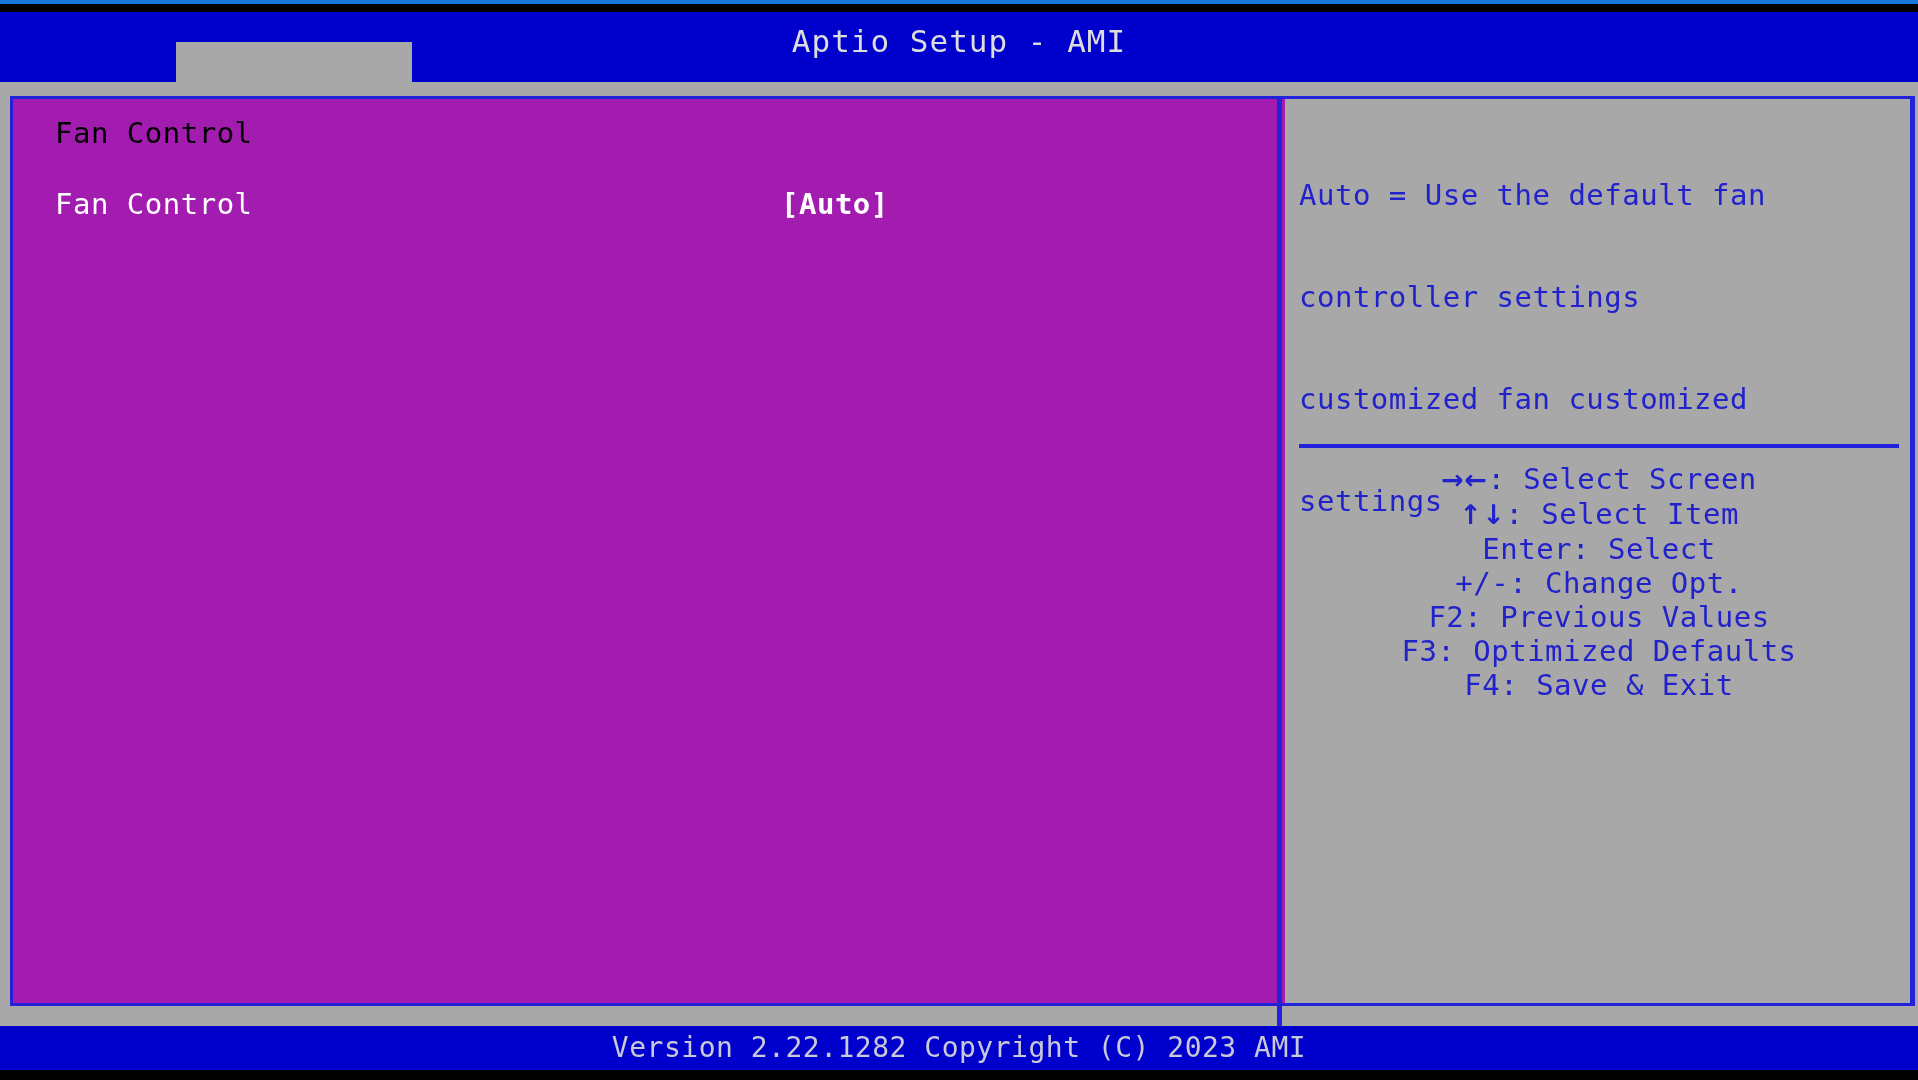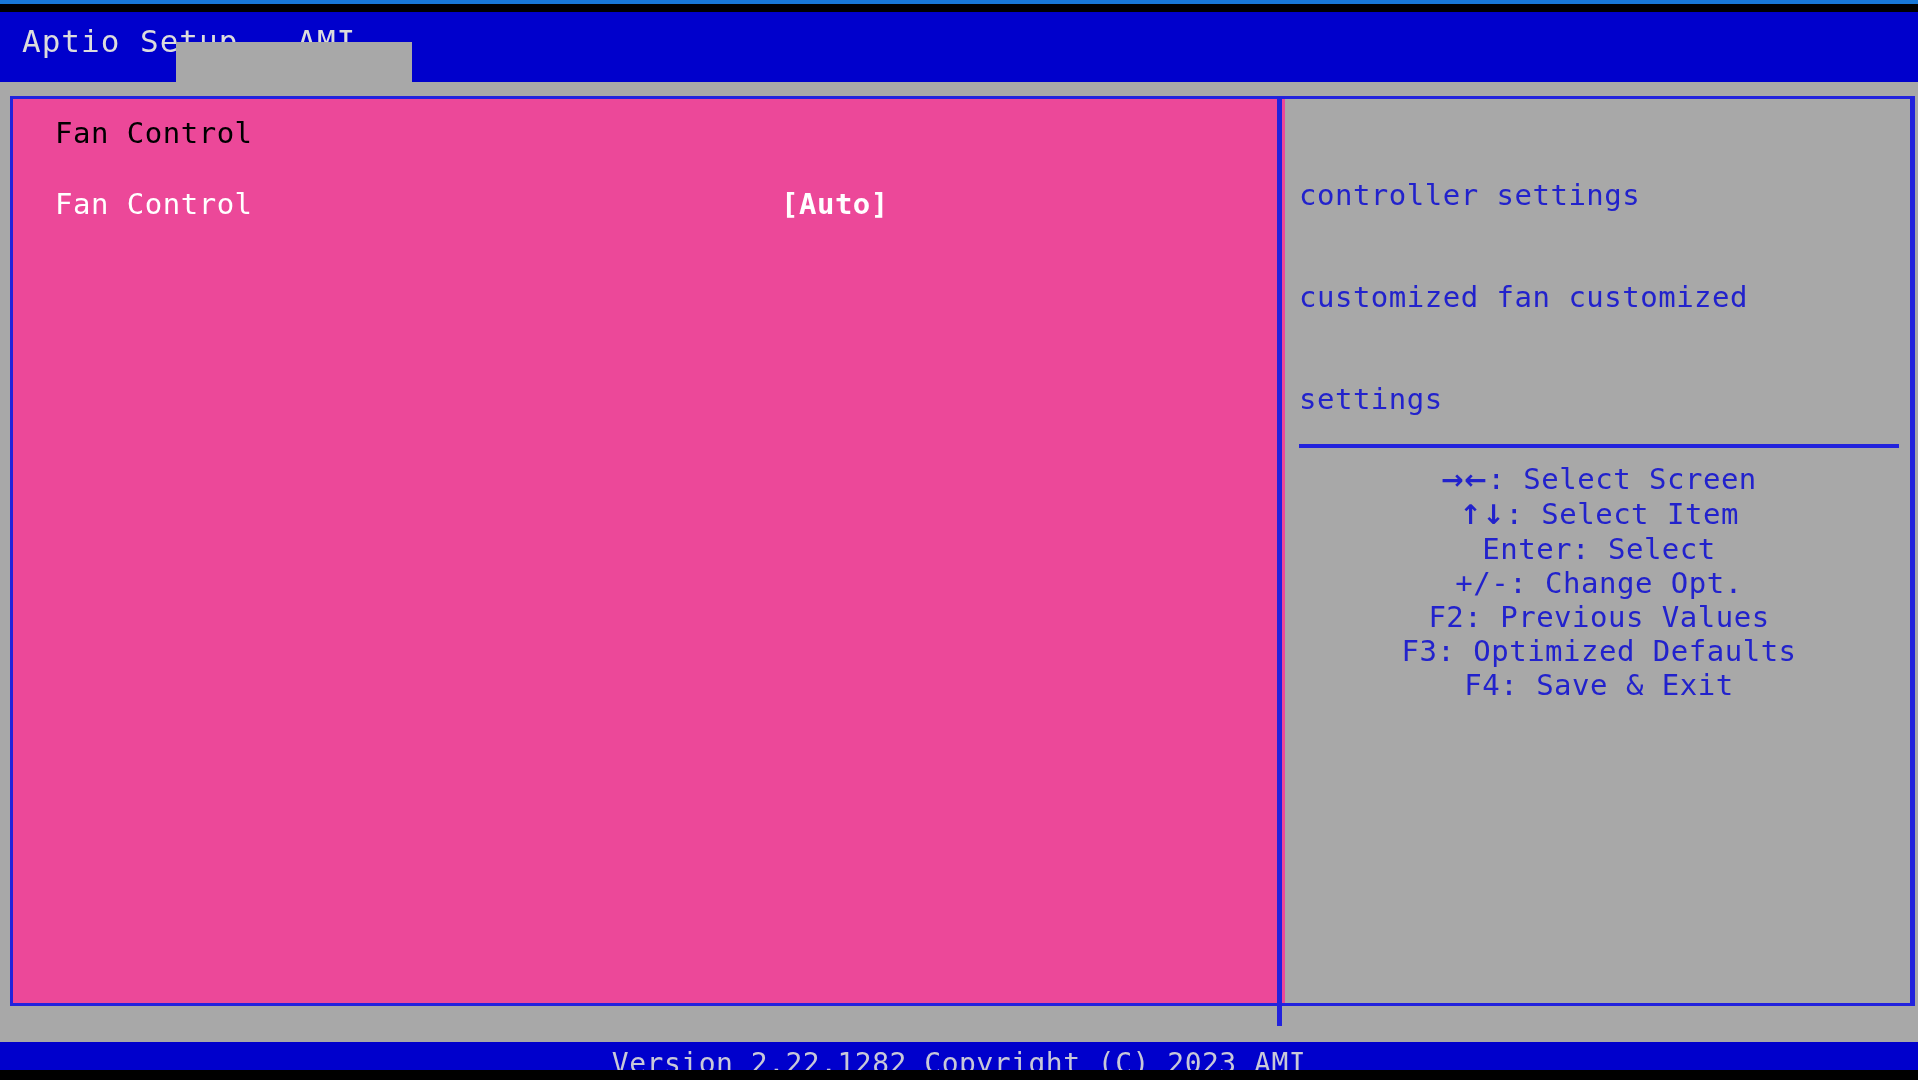--- a/index.html
+++ b/index.html
@@ -43,26 +43,26 @@
     position: absolute;
     top: 12px; left: 0;
     width: 1918px;
     height: 70px;
     background: #0000cc;
   }
   .title-text {
     position: absolute;
     top: 10px; left: 0;
     width: 1918px;
+    text-align: center;
     font-size: 31px;
     line-height: 38px;
     color: #dcdcdc;
     letter-spacing: 1px;
     white-space: pre;
-    padding-left: 22px;
   }
 
   
   .tab {
     position: absolute;
     top: 42px;
     left: 176px;
     height: 40px;
     padding: 0 14px;
     background: #a8a8a8;
@@ -83,21 +83,21 @@
   }
 
   
   .left-panel {
     position: absolute;
     top: 96px;
     left: 10px;
     width: 1389px;
     height: 910px;
     border: 3px solid #2222dd;
-    background: #ec4899;
+    background: #a21caf;
   }
 
   .section-header {
     position: absolute;
     top: 16px;
     left: 42px;
     font-size: 29px;
     line-height: 36px;
     color: #000000;
     letter-spacing: 0.5px;
@@ -212,21 +212,21 @@
     font-family: "DejaVu Sans", "Liberation Sans", sans-serif;
     font-weight: bold;
     font-size: 27px;
   }
 
   
   .footer-bar {
     position: absolute;
     bottom: 10px; left: 0;
     width: 1918px;
-    height: 28px;
+    height: 44px;
     background: #0000cc;
   }
   .footer-text {
     position: absolute;
     top: 4px; left: 0;
     width: 1918px;
     text-align: center;
     font-size: 28px;
     line-height: 36px;
     color: #c8c8d8;
@@ -269,20 +269,21 @@
   </div>
 
   <div class="divider"></div>
 
   <div class="right-panel">
     <div class="help-top-border"></div>
     <div class="help-right-border"></div>
     <div class="help-bottom-border"></div>
 
     <div class="help-text">
+      <div>Auto = Use the default fan</div>
       <div>controller settings</div>
       <div>customized fan customized</div>
       <div>settings</div>
     </div>
 
     <div class="help-sep"></div>
 
     <div class="legend">
       <div class="legend-row"><span class="legend-key">→←</span><span>: Select Screen</span></div>
       <div class="legend-row"><span class="legend-key">↑↓</span><span>: Select Item</span></div>

